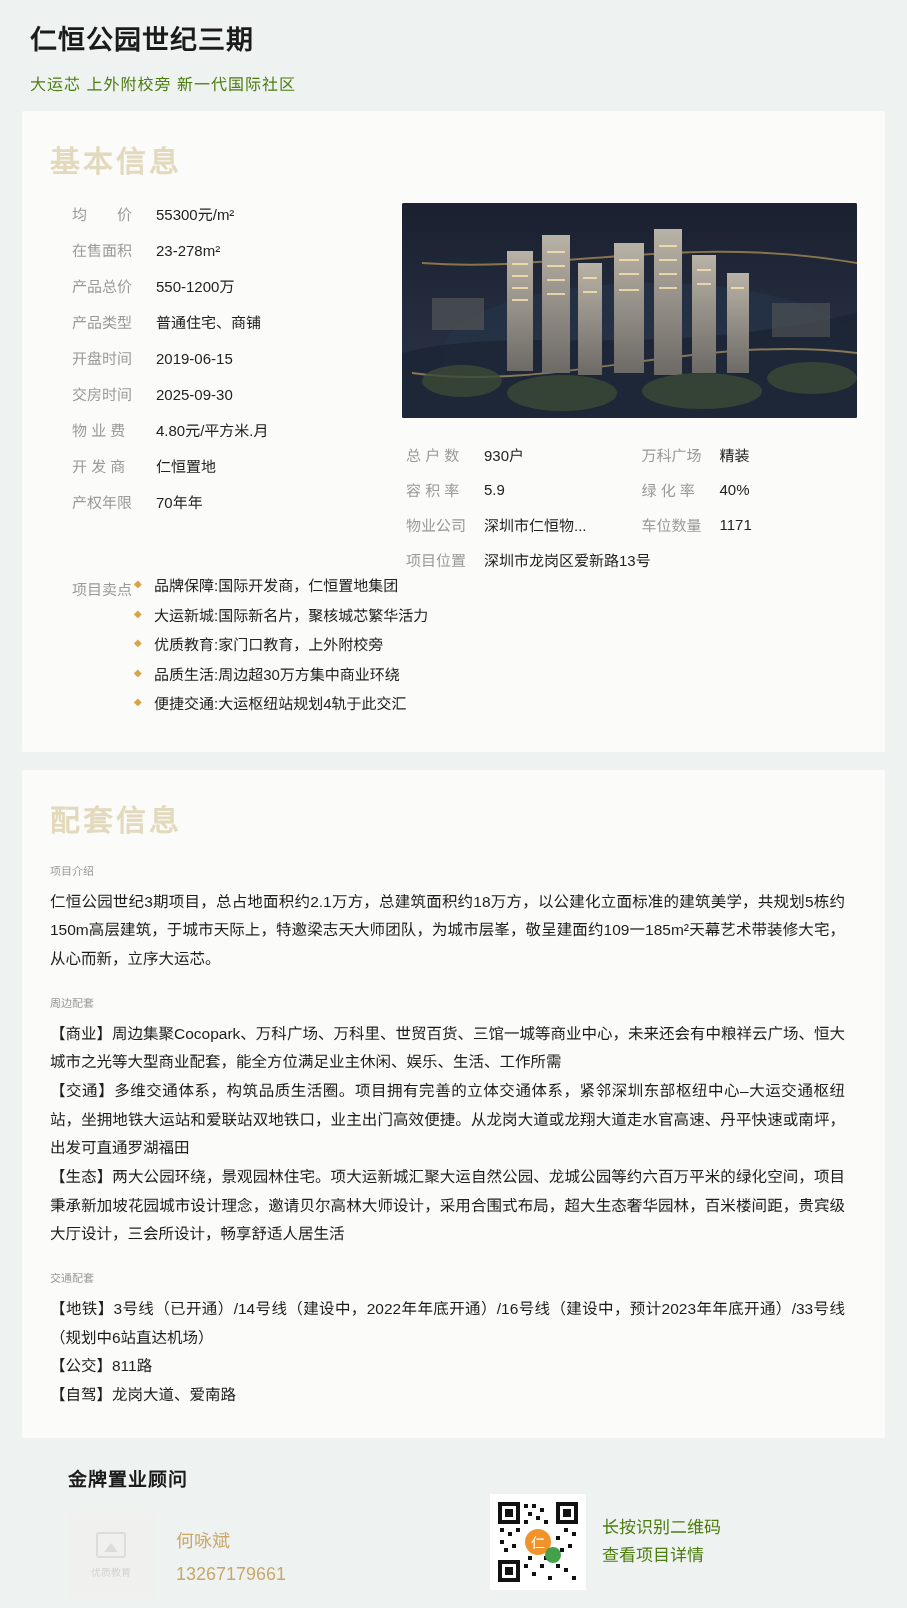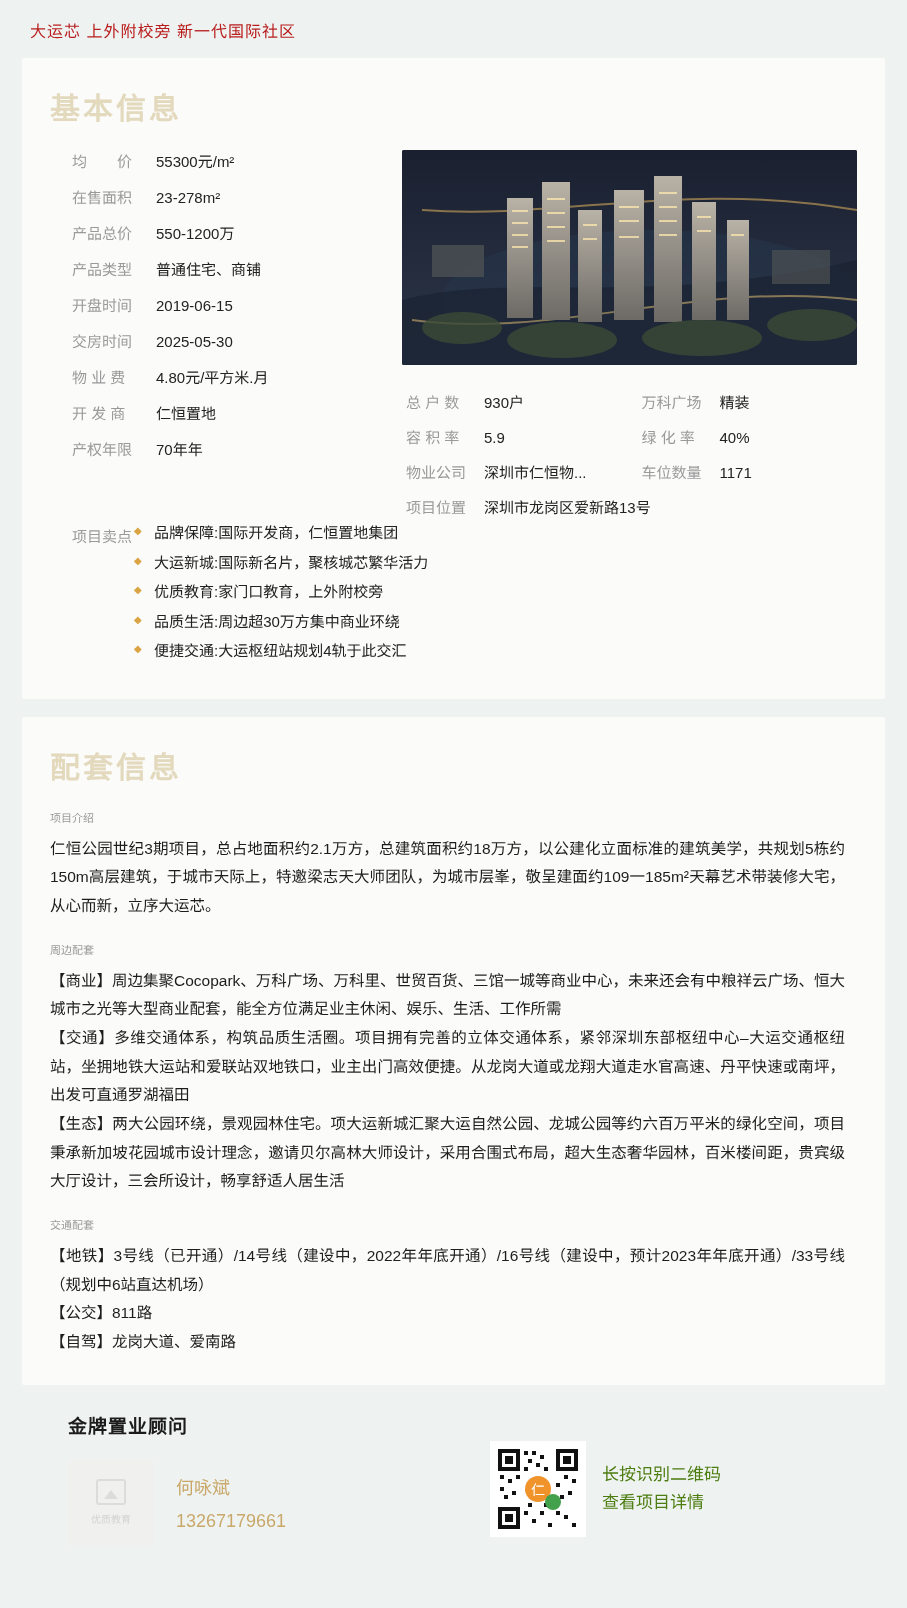--- a/index.html
+++ b/index.html
@@ -17,21 +17,21 @@
   .header { padding: 18px 30px 16px 30px; background: #eef3f2; }
   .header h1 {
     margin: 0 0 14px 0;
     font-size: 27px;
     font-weight: bold;
     color: #1b1b1b;
     letter-spacing: 1px;
   }
   .header .subtitle {
     font-size: 16px;
-    color: #b91c1c;
+    color: #4d7c0f;
     letter-spacing: 1px;
   }
 
   
   .card {
     background: #fbfbfa;
     margin: 0 22px 18px 22px;
     padding: 26px 28px 28px 28px;
     border-radius: 2px;
   }
@@ -68,21 +68,21 @@
   }
 
   .grid3 {
     display: grid;
     grid-template-columns: 1fr 1fr;
     column-gap: 20px;
     row-gap: 14px;
     margin-top: 26px;
     padding-left: 6px;
   }
-  .grid3 .kv { margin-bottom: 0; }
+  .grid3 .kv { margin-bottom: 0; align-items: center; }
   .grid3 .kv .k { width: 78px; flex: 0 0 78px; }
   .grid-full { grid-column: 1 / -1; }
 
   
   .points-row { display: flex; margin-top: 6px; padding-left: 0; }
   .points-label {
     color: #9a9a9a; font-size: 15px; width: 84px; flex: 0 0 84px;
     padding-left: 22px; padding-top: 2px;
   }
   .points { list-style: none; margin: 0; padding: 0; }
@@ -141,20 +141,21 @@
   }
   .qr svg { display: block; }
   .qr-text { margin-left: 16px; font-size: 17px; color: #4d7c0f; line-height: 1.6; }
 </style>
 </head>
 <body>
 
 <div class="page">
 
   <div class="header">
+    <h1>仁恒公园世纪三期</h1>
     <div class="subtitle">大运芯 上外附校旁 新一代国际社区</div>
   </div>
 
   <div class="card">
     <div class="section-title">基本信息</div>
 
     <div class="basic-wrap">
       <div class="basic-left">
         <div class="kv">
           <span class="k">均　　价</span>
@@ -171,21 +172,21 @@
         <div class="kv">
           <span class="k">产品类型</span>
           <span class="v">普通住宅、商铺</span>
         </div>
         <div class="kv">
           <span class="k">开盘时间</span>
           <span class="v">2019-06-15</span>
         </div>
         <div class="kv">
           <span class="k">交房时间</span>
-          <span class="v">2025-05-30</span>
+          <span class="v">2025-09-30</span>
         </div>
         <div class="kv">
           <span class="k">物 业 费</span>
           <span class="v">4.80元/平方米.月</span>
         </div>
         <div class="kv">
           <span class="k">开 发 商</span>
           <span class="v">仁恒置地</span>
         </div>
         <div class="kv">

